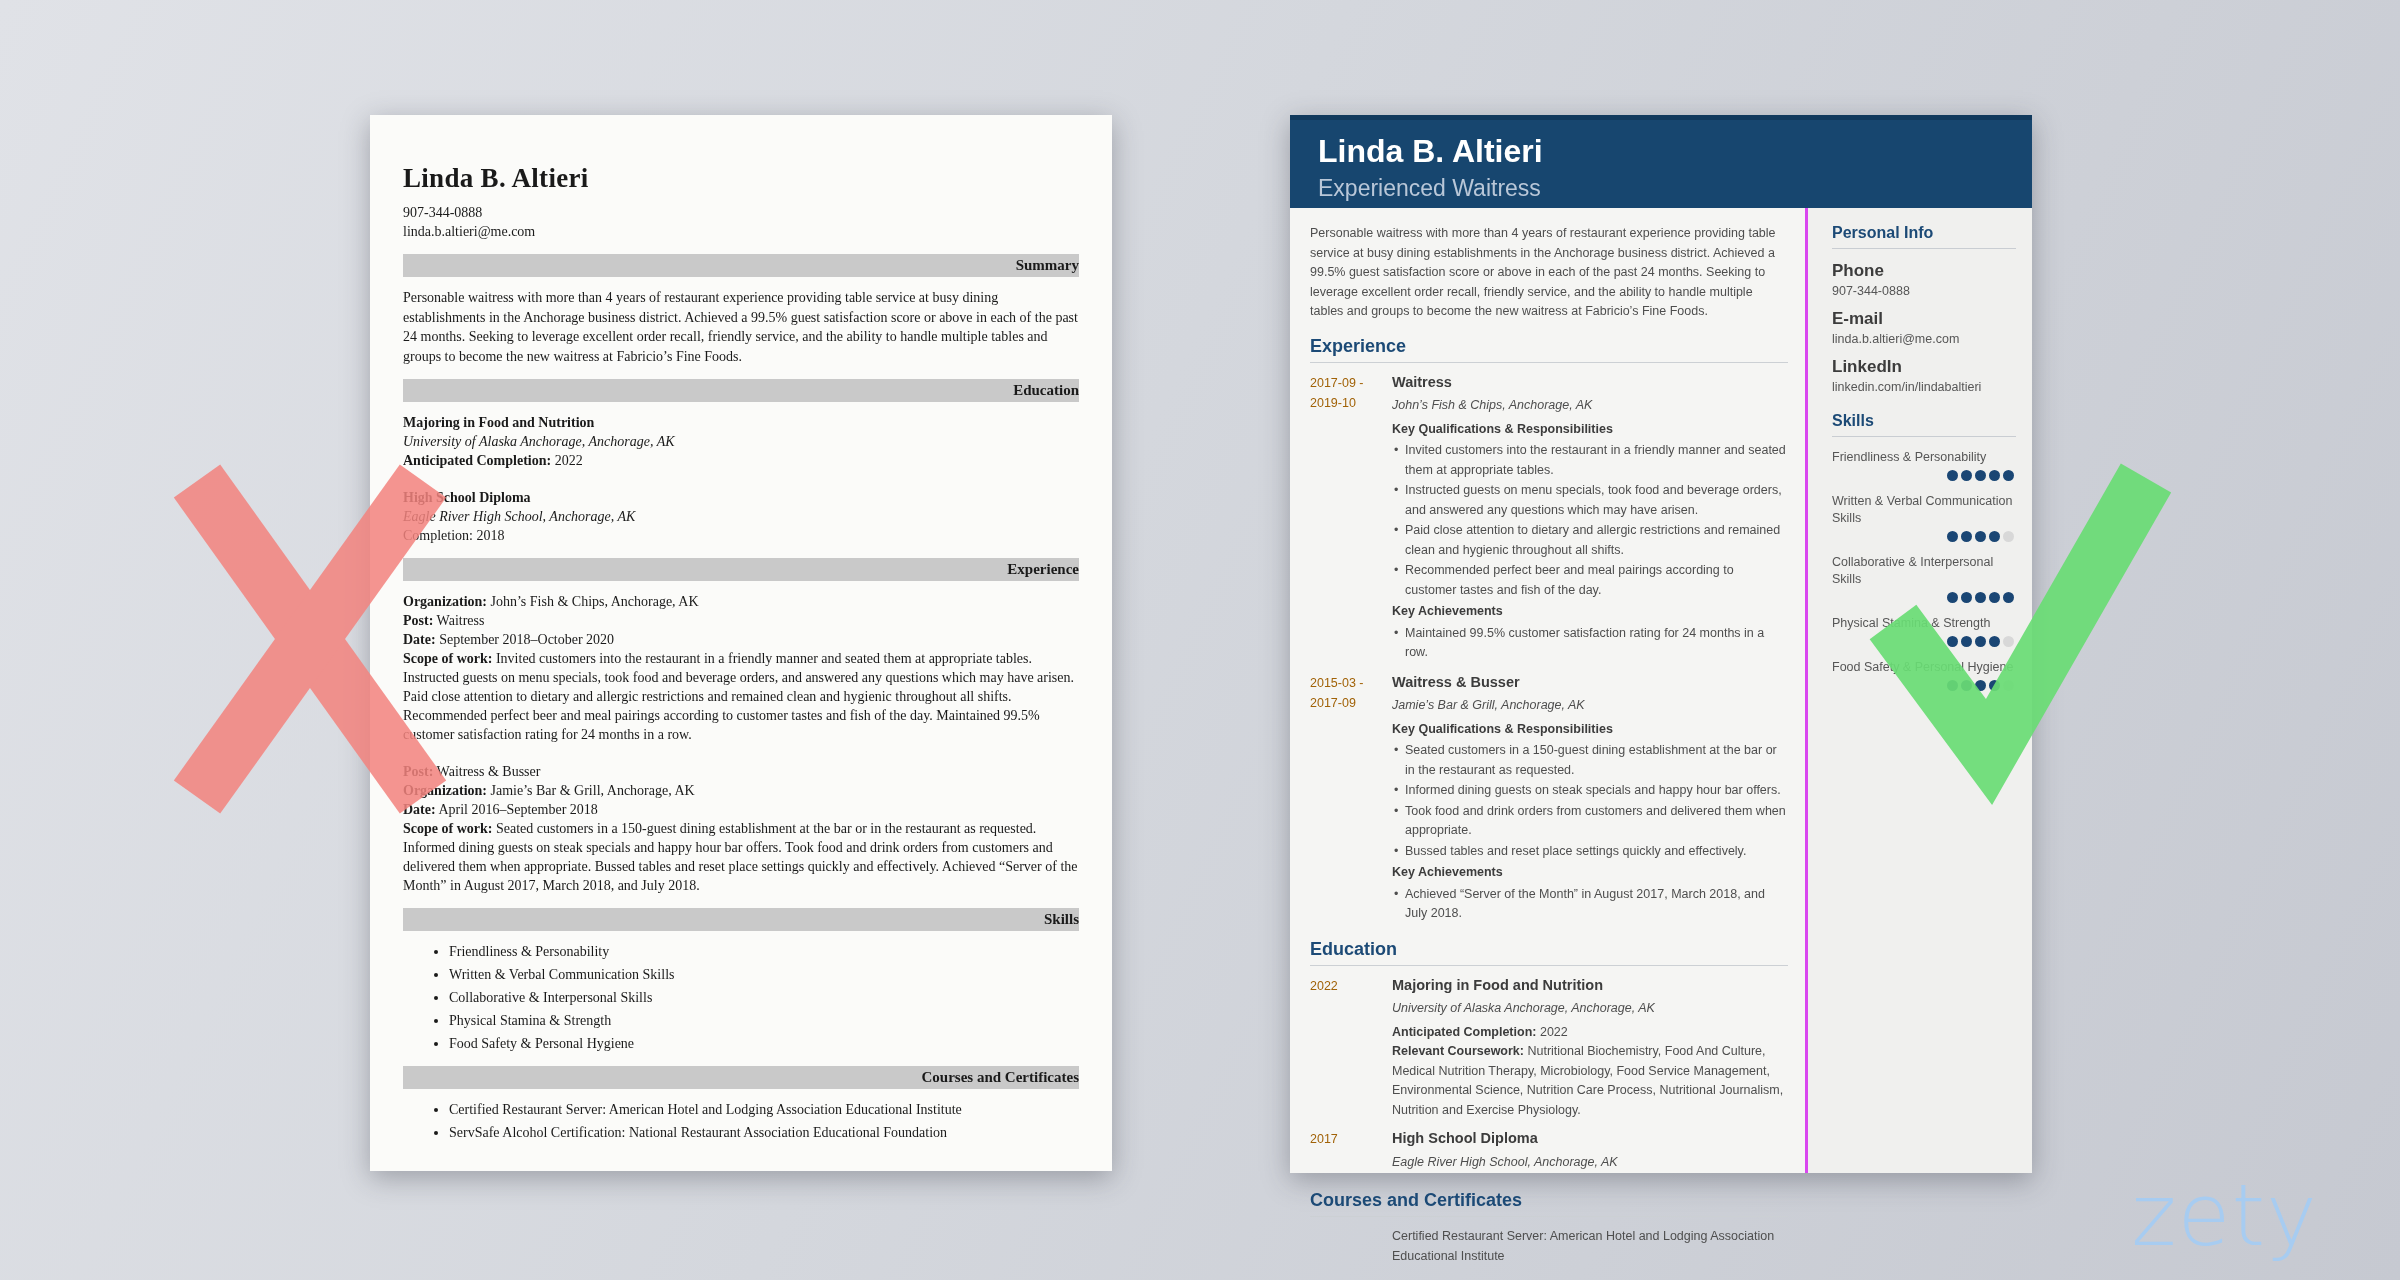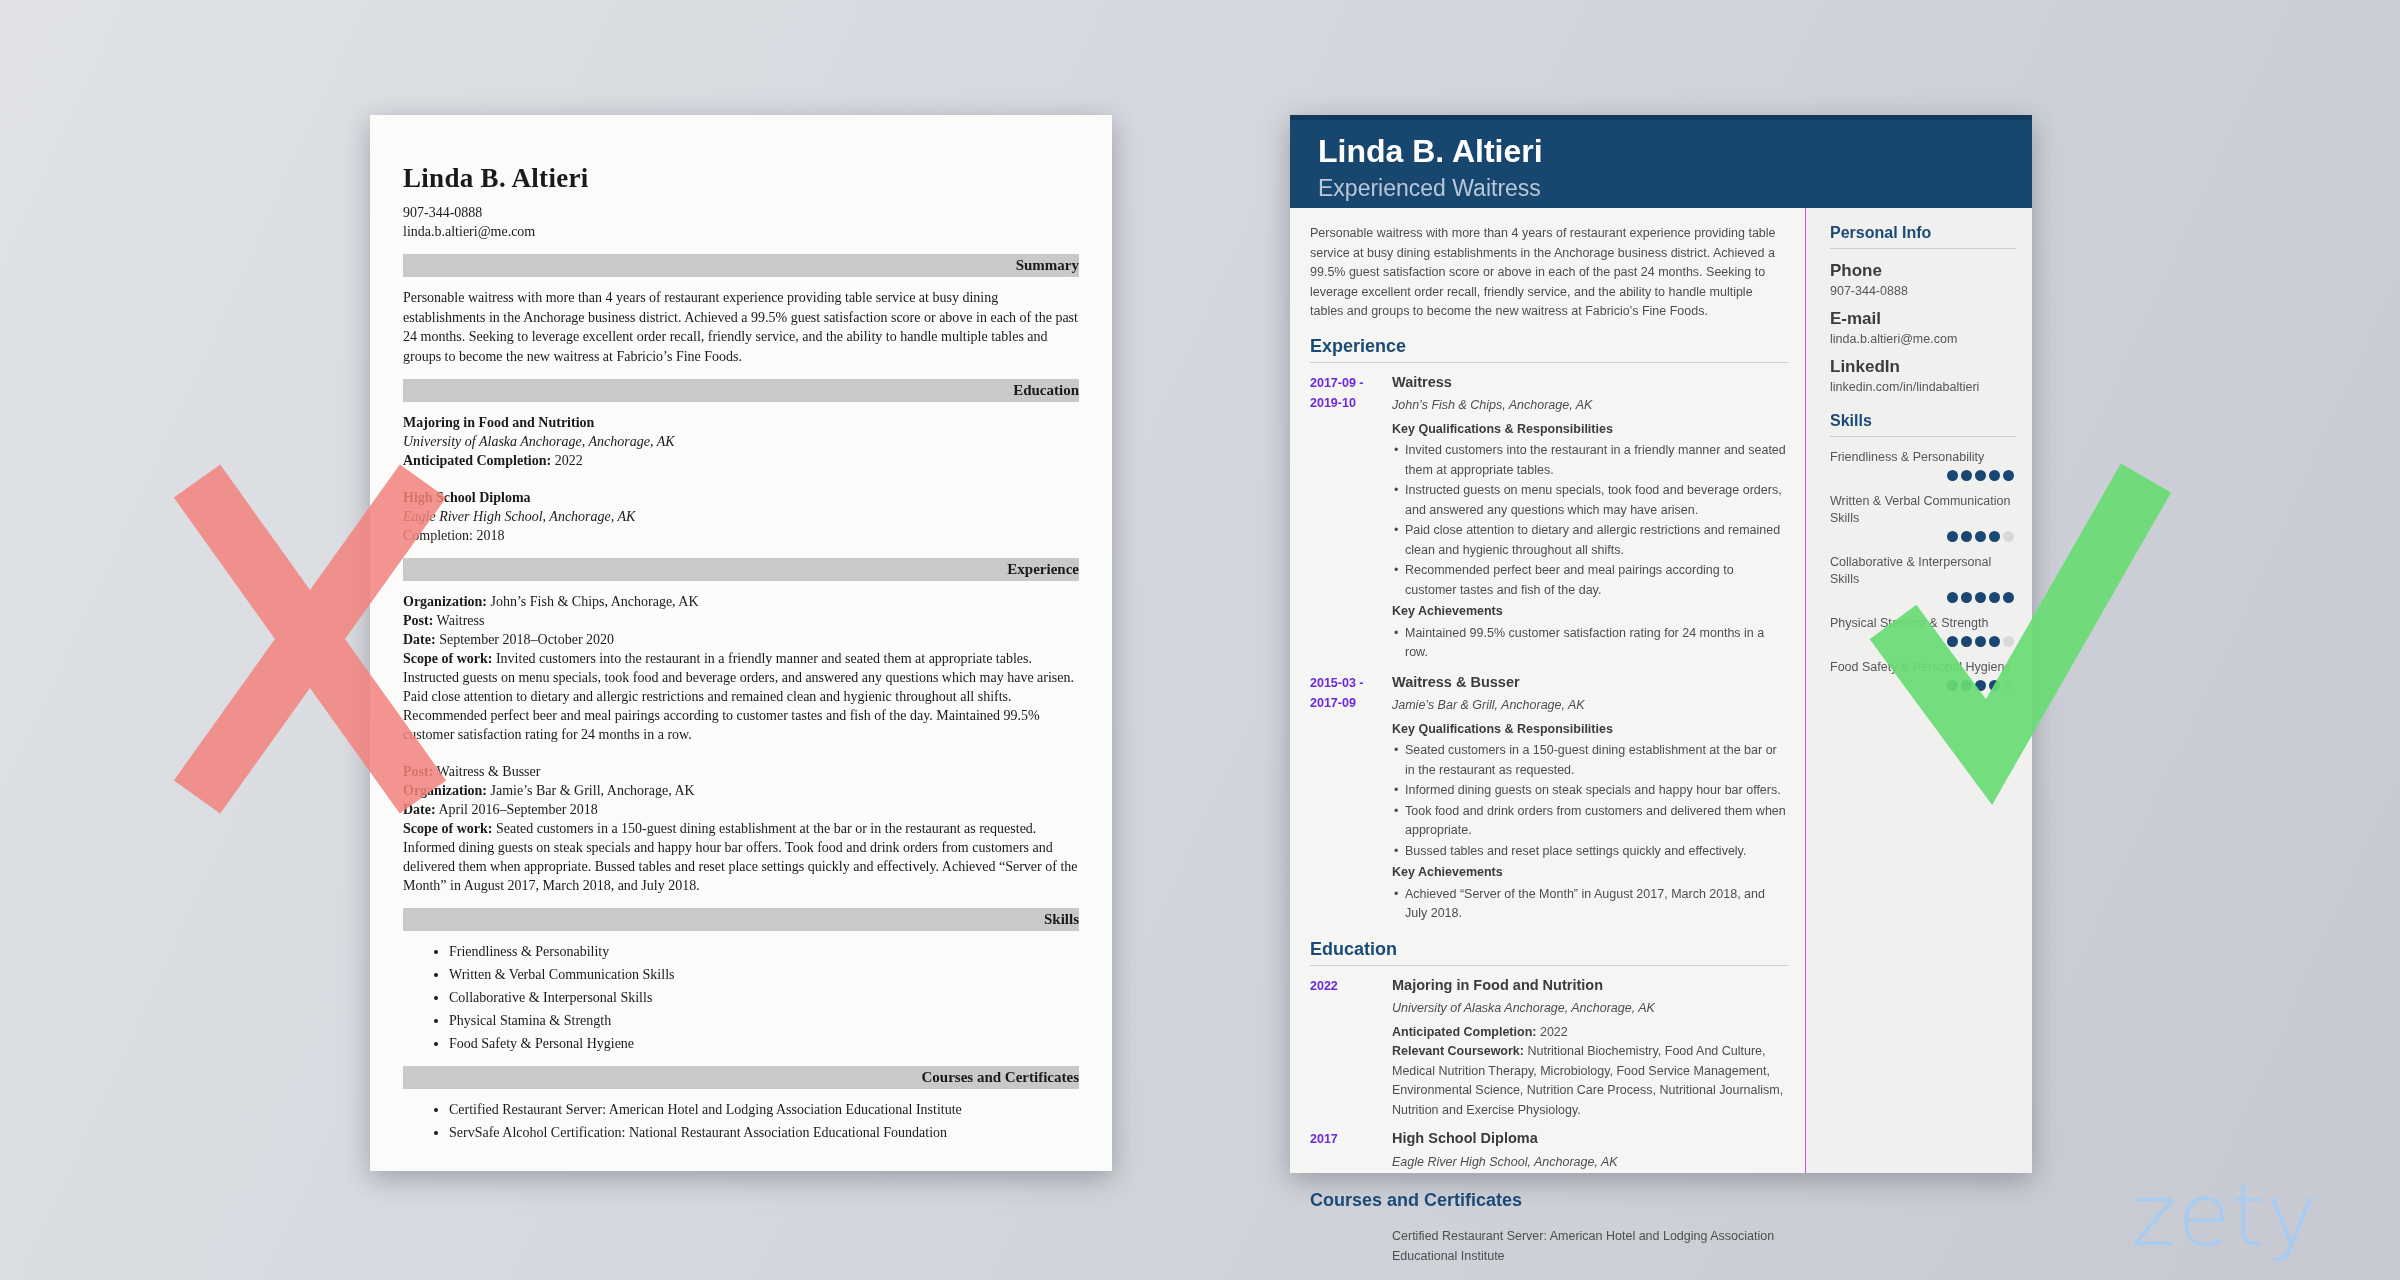--- a/index.html
+++ b/index.html
@@ -27,28 +27,28 @@
   
   .page-right{position:absolute;left:1290px;top:115px;width:742px;height:1058px;
     background:#f5f5f3;box-shadow:0 7px 26px rgba(45,50,60,.35);
     display:flex;flex-direction:column;box-sizing:border-box;}
   .pr-header{background:#17466f;border-top:5px solid #11395c;height:88px;
     padding-left:28px;box-sizing:content-box;flex:0 0 auto;}
   .pr-name{color:#ffffff;font-size:32px;font-weight:bold;margin-top:13px;}
   .pr-title{color:#b9c7d8;font-size:23px;margin-top:5px;}
   .pr-body{flex:1;display:flex;min-height:0;}
   .pr-main{width:515px;box-sizing:border-box;padding:16px 0 0 20px;flex:0 0 auto;}
-  .pr-side{flex:1;border-left:1px solid #d946ef;background:#f0f0ee;
+  .pr-side{flex:1;border-left:3px solid #d946ef;background:#f0f0ee;
     padding:16px 16px 0 24px;}
   .pr-summary{font-size:12.5px;line-height:19.5px;color:#4e4e4e;width:478px;margin:0;}
   .pr-h{color:#1c4a76;font-size:18px;font-weight:bold;border-bottom:1px solid #ccd0d4;
     padding-bottom:5px;margin:14px 0 10px 0;width:478px;}
   .entry{display:flex;width:478px;margin-bottom:9px;}
-  .entry-dates{width:82px;flex:0 0 auto;font-size:12.5px;font-weight:bold;
-    color:#6d28d9;line-height:20px;}
+  .entry-dates{width:82px;flex:0 0 auto;font-size:12.5px;font-weight:normal;
+    color:#a16207;line-height:20px;}
   .entry-main{flex:1;font-size:12.5px;line-height:19.5px;color:#4e4e4e;}
   .entry-title{font-size:14.5px;font-weight:bold;color:#3c3c3c;margin:0 0 4px 0;}
   .entry-co{font-style:italic;margin:0 0 4px 0;}
   .kq{font-weight:bold;color:#3c3c3c;margin:2px 0 2px 0;}
   ul.b{list-style:none;margin:0;padding-left:13px;}
   ul.b li{position:relative;margin:0 0 1px 0;}
   ul.b li::before{content:"\2022";position:absolute;left:-11px;color:#4e4e4e;}
   .edu-line{margin:0;}
   .edu-line b{color:#3c3c3c;}
   .cert-block{margin-left:82px;width:396px;font-size:12.5px;line-height:19.5px;color:#4e4e4e;}

